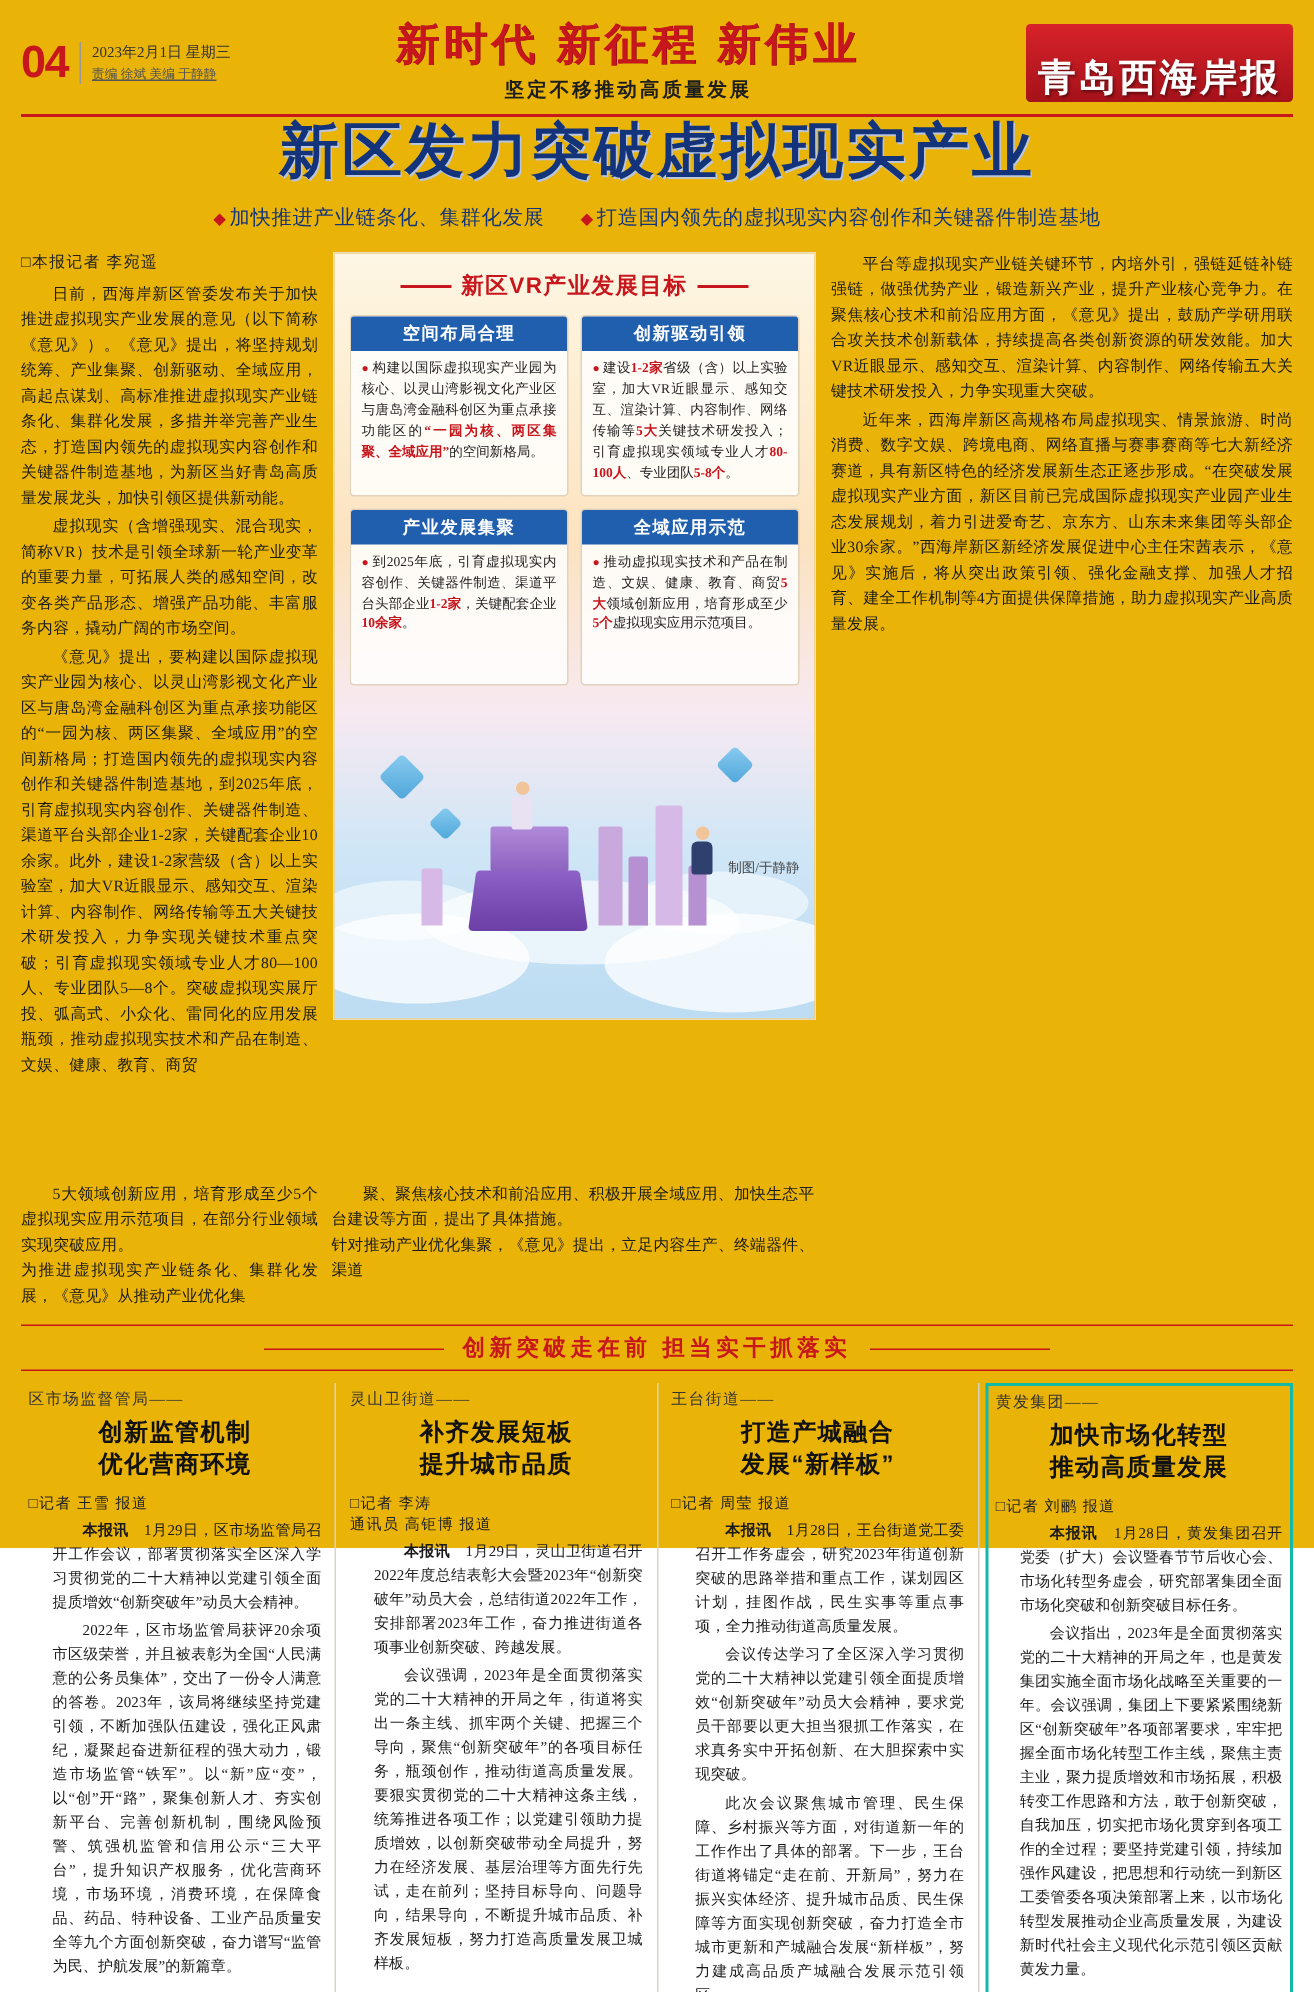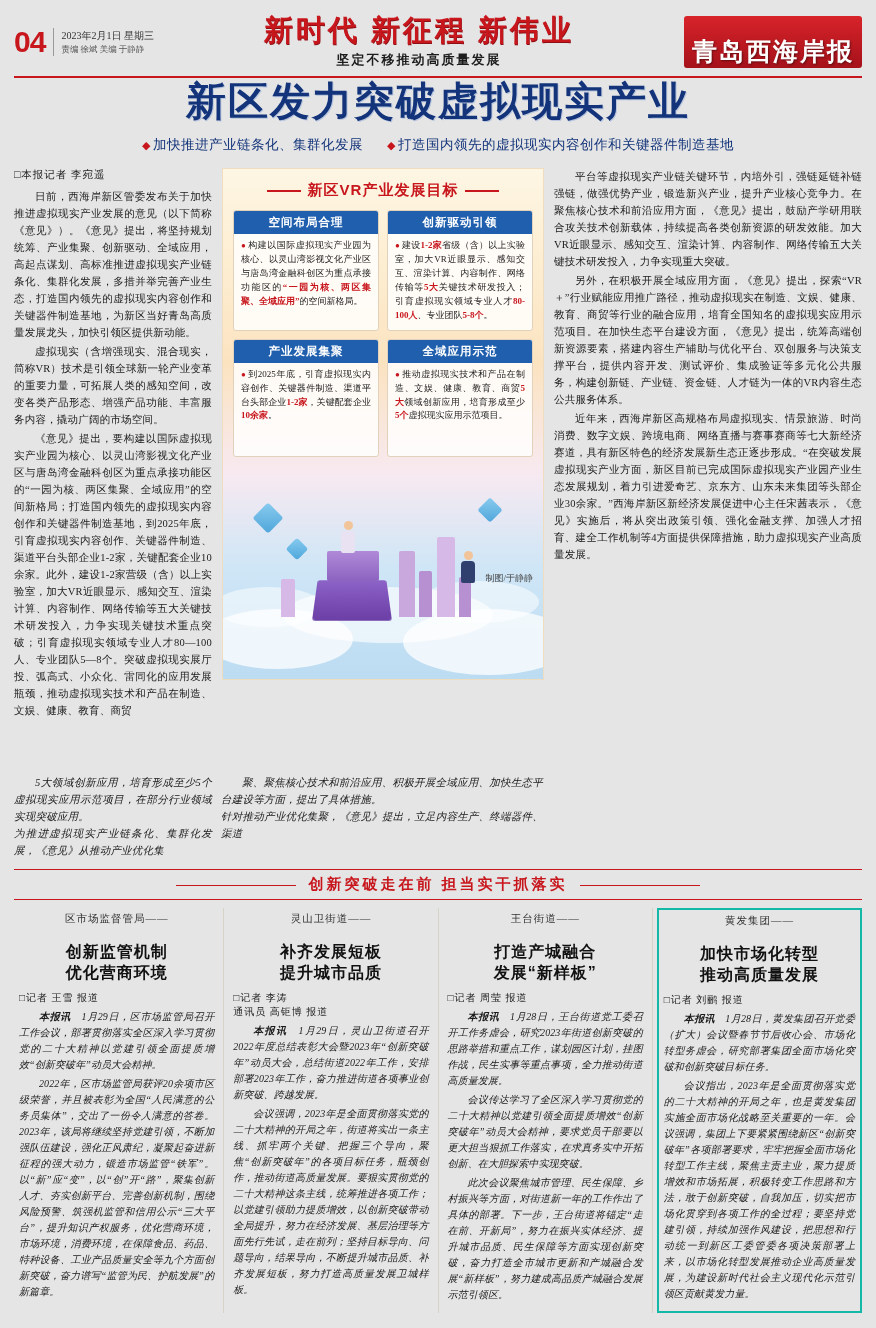--- a/index.html
+++ b/index.html
@@ -7,22 +7,22 @@
   body {
     width: 876px; height: 1328px;
     background: #ffffff;
     font-family: "Liberation Serif", "DejaVu Serif", serif;
     color: #1a1a1a;
     overflow: hidden;
     position: relative;
   }
   .page {
     position: relative;
-    width: 876px; height: 1328px;
-    background: #e5e5e5;
+    width: 876px; height: 1032px;
+    background: #eab308;
     padding: 10px 14px;
   }
 
   
   .masthead {
     display: flex; align-items: center;
     height: 68px;
     border-bottom: 2px solid #c8161d;
     padding-bottom: 2px;
     position: relative;
@@ -36,21 +36,21 @@
     letter-spacing: -1px;
   }
   .date-block {
     border-left: 1px solid #999;
     padding-left: 7px;
     font-size: 10px;
     line-height: 1.55;
     color: #333;
     white-space: nowrap;
   }
-  .date-block .d2 { font-size: 8.5px; color: #555; }
+  .date-block .d2 { font-size: 8.5px; color: #555; text-decoration: underline; }
   .head-center {
     flex: 1;
     text-align: center;
     padding: 0 6px;
   }
   .head-title {
     font-family: "Liberation Sans", sans-serif;
     font-weight: bold;
     font-size: 29px;
     color: #c8161d;
@@ -222,22 +222,21 @@
     opacity: .9;
   }
   .credit {
     position:absolute; right: 10px; bottom: 94px;
     font-size: 9px; color: #444; z-index: 5; padding-left: 20px;
   }
 
   
   .under-info {
     display:grid; grid-template-columns: 1fr 1fr 1fr; gap: 9px;
-    margin-top: 6px;
-    font-style: italic;
+    margin-top: 20px;
   }
 
   
   .sec-div {
     margin-top: 8px;
     border-top: 1px solid #c8161d;
     border-bottom: 1px solid #c8161d;
     padding: 5px 0;
     text-align: center;
   }
@@ -253,25 +252,24 @@
   
   .bottom {
     display: grid;
     grid-template-columns: 1fr 1fr 1fr 1fr;
     gap: 9px;
     margin-top: 8px;
   }
   .bcol { padding: 4px 5px 6px 5px; position: relative; }
   .bcol.boxed { border: 2px solid #14b8a6; }
   .kicker {
-    text-align: center;
     font-size: 10.5px;
     color: #333;
     letter-spacing: 1px;
-    margin-bottom: 16px;
+    margin-bottom: 6px;
   }
   .btitle {
     text-align: center;
     font-family: "Liberation Sans", sans-serif;
     font-size: 16px;
     font-weight: bold;
     color: #111;
     line-height: 1.3;
     letter-spacing: 1px;
     margin-bottom: 7px;
@@ -280,23 +278,22 @@
     font-size: 10px;
     color: #222;
     margin-bottom: 4px;
     letter-spacing: 1px;
   }
   .btext {
     font-size: 10px;
     line-height: 1.6;
     text-align: justify;
     text-indent: 2em;
-    margin: 0 0 3px 0;
+    margin: 0 0 3px 16px;
     letter-spacing: 0.01em;
-    font-style: italic;
   }
   .btext b { font-weight: bold; }
   .vline { position:absolute; top:0; bottom:0; right:-5px; width:1px; background:#d8d3c8; }
 </style>
 </head>
 <body>
 
 <div class="page">
 
   <div class="masthead">
@@ -395,21 +392,20 @@
           </div>
 
         </div>
 
         <div class="credit">制图/于静静</div>
       </div>
     </div>
 
     <div class="col col-r">
       <p class="ptext">平台等虚拟现实产业链关键环节，内培外引，强链延链补链强链，做强优势产业，锻造新兴产业，提升产业核心竞争力。在聚焦核心技术和前沿应用方面，《意见》提出，鼓励产学研用联合攻关技术创新载体，持续提高各类创新资源的研发效能。加大VR近眼显示、感知交互、渲染计算、内容制作、网络传输五大关键技术研发投入，力争实现重大突破。</p>
-      <p class="ptext">另外，在积极开展全域应用方面，《意见》提出，探索“VR＋”行业赋能应用推广路径，推动虚拟现实在制造、文娱、健康、教育、商贸等行业的融合应用，培育全国知名的虚拟现实应用示范项目。在加快生态平台建设方面，《意见》提出，统筹高端创新资源要素，搭建内容生产辅助与优化平台、双创服务与决策支撑平台，提供内容开发、测试评价、集成验证等多元化公共服务，构建创新链、产业链、资金链、人才链为一体的VR内容生态公共服务体系。</p>
       <p class="ptext">近年来，西海岸新区高规格布局虚拟现实、情景旅游、时尚消费、数字文娱、跨境电商、网络直播与赛事赛商等七大新经济赛道，具有新区特色的经济发展新生态正逐步形成。“在突破发展虚拟现实产业方面，新区目前已完成国际虚拟现实产业园产业生态发展规划，着力引进爱奇艺、京东方、山东未来集团等头部企业30余家。”西海岸新区新经济发展促进中心主任宋茜表示，《意见》实施后，将从突出政策引领、强化金融支撑、加强人才招育、建全工作机制等4方面提供保障措施，助力虚拟现实产业高质量发展。</p>
     </div>
   </div>
 
   <div class="under-info" style="grid-template-columns:198px 322px 1fr;">
     <div>
       <p class="ptext" style="white-space:pre-line">5大领域创新应用，培育形成至少5个虚拟现实应用示范项目，在部分行业领域实现突破应用。
 为推进虚拟现实产业链条化、集群化发展，《意见》从推动产业优化集</p>
     </div>
     <div>

